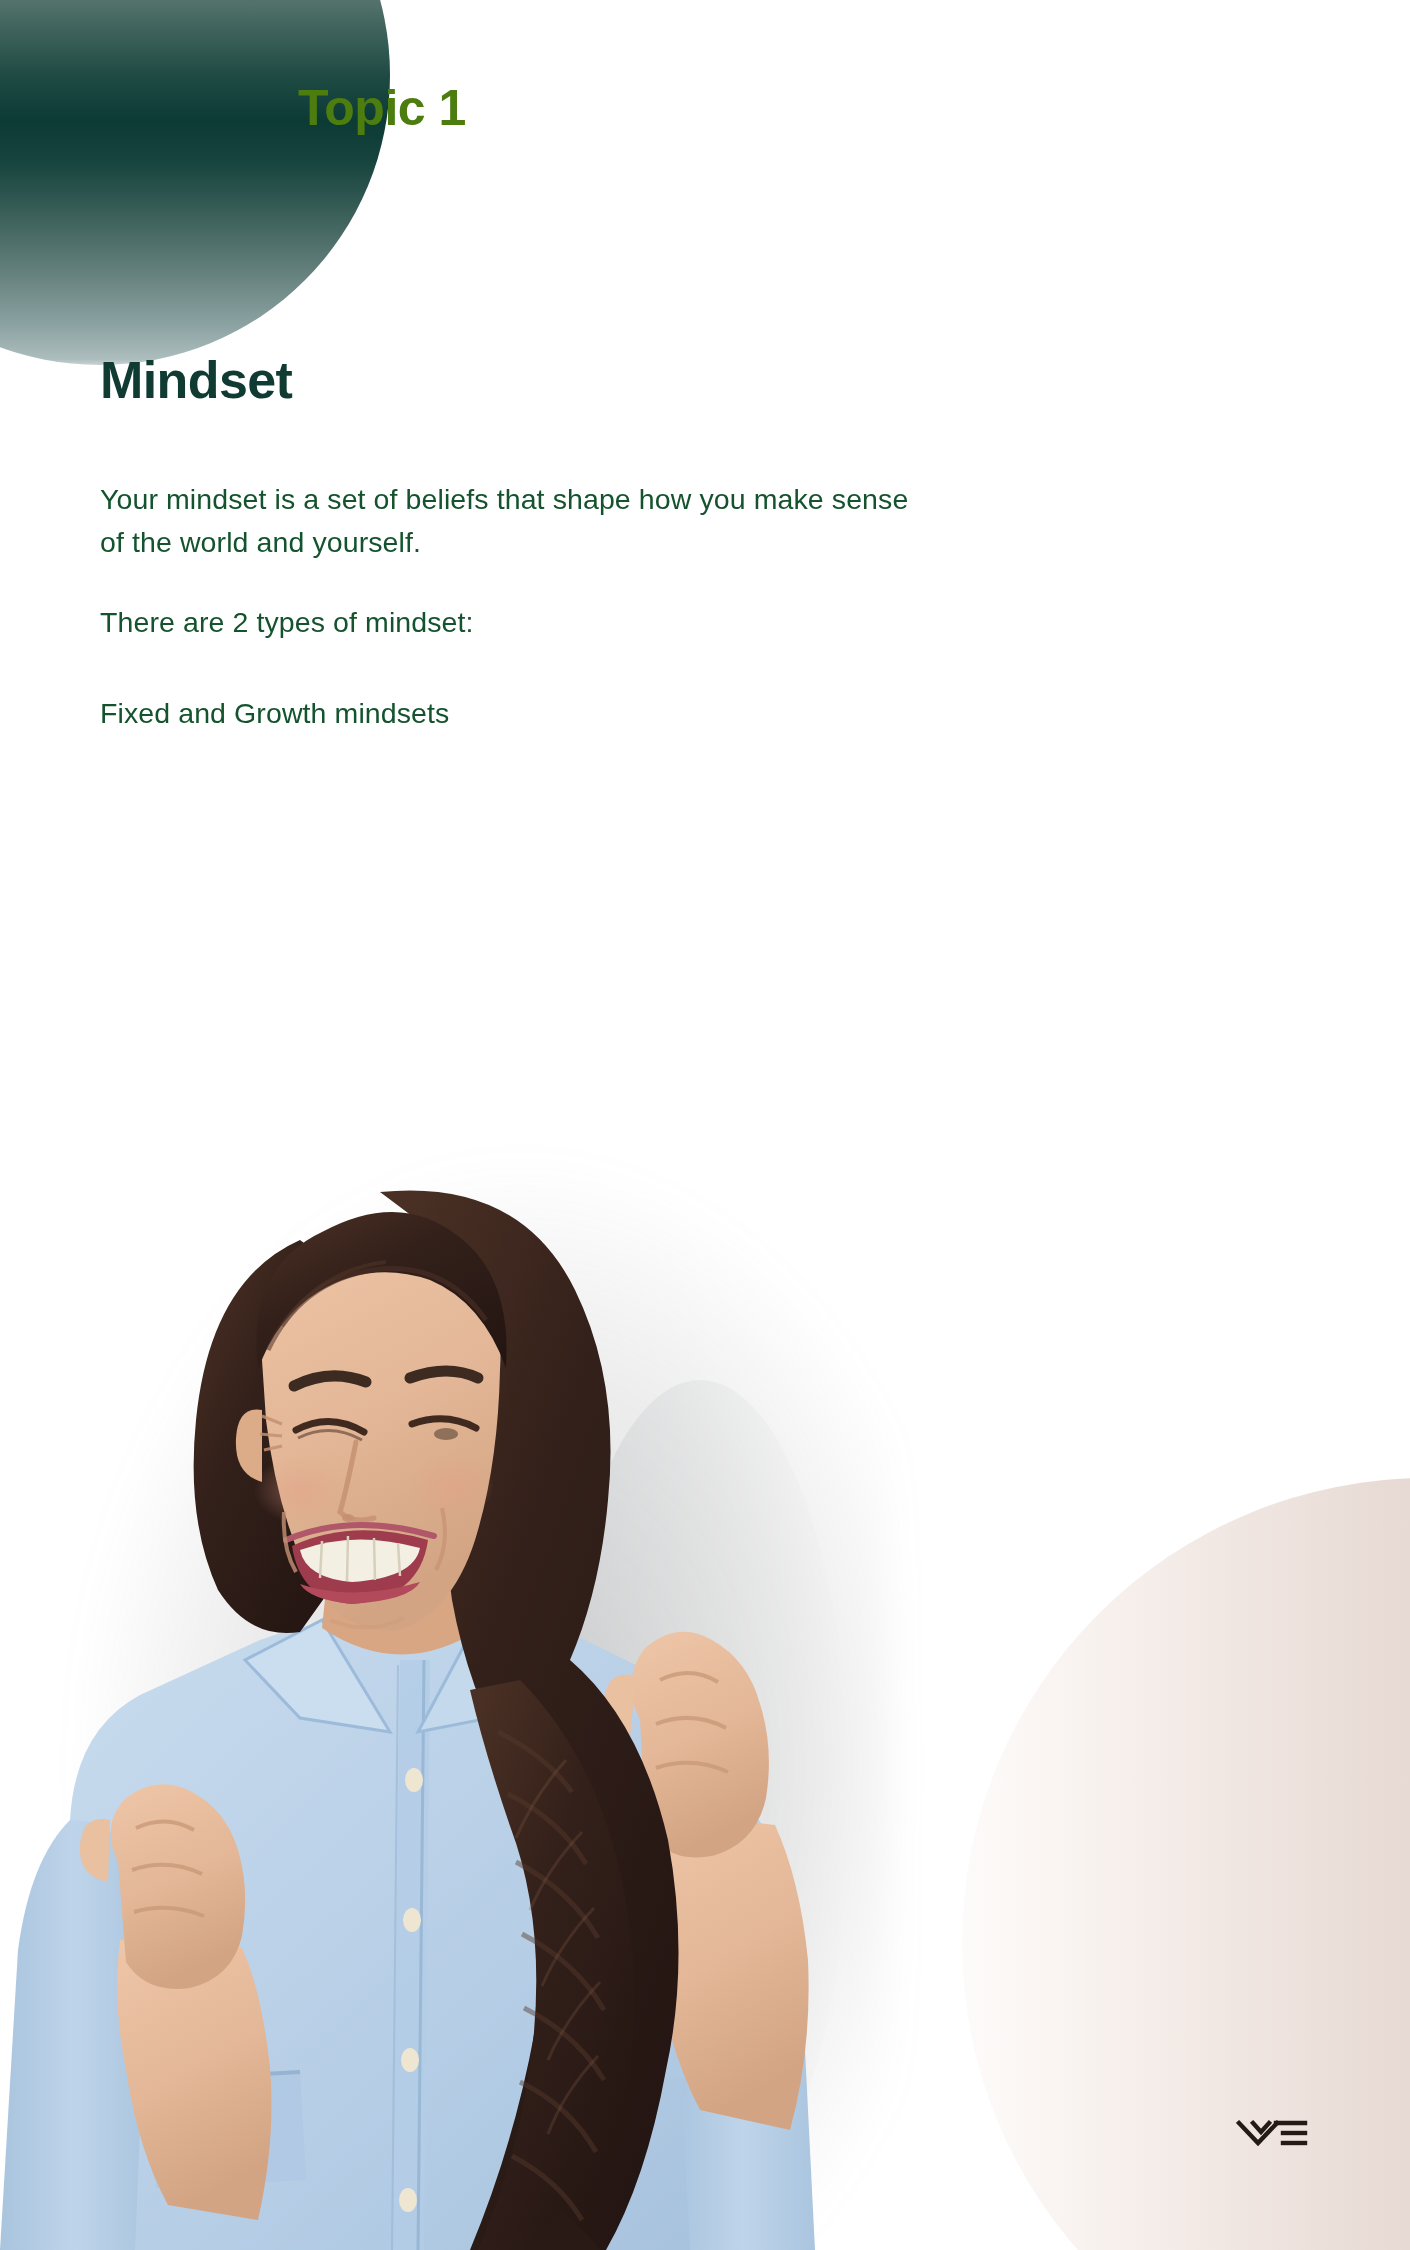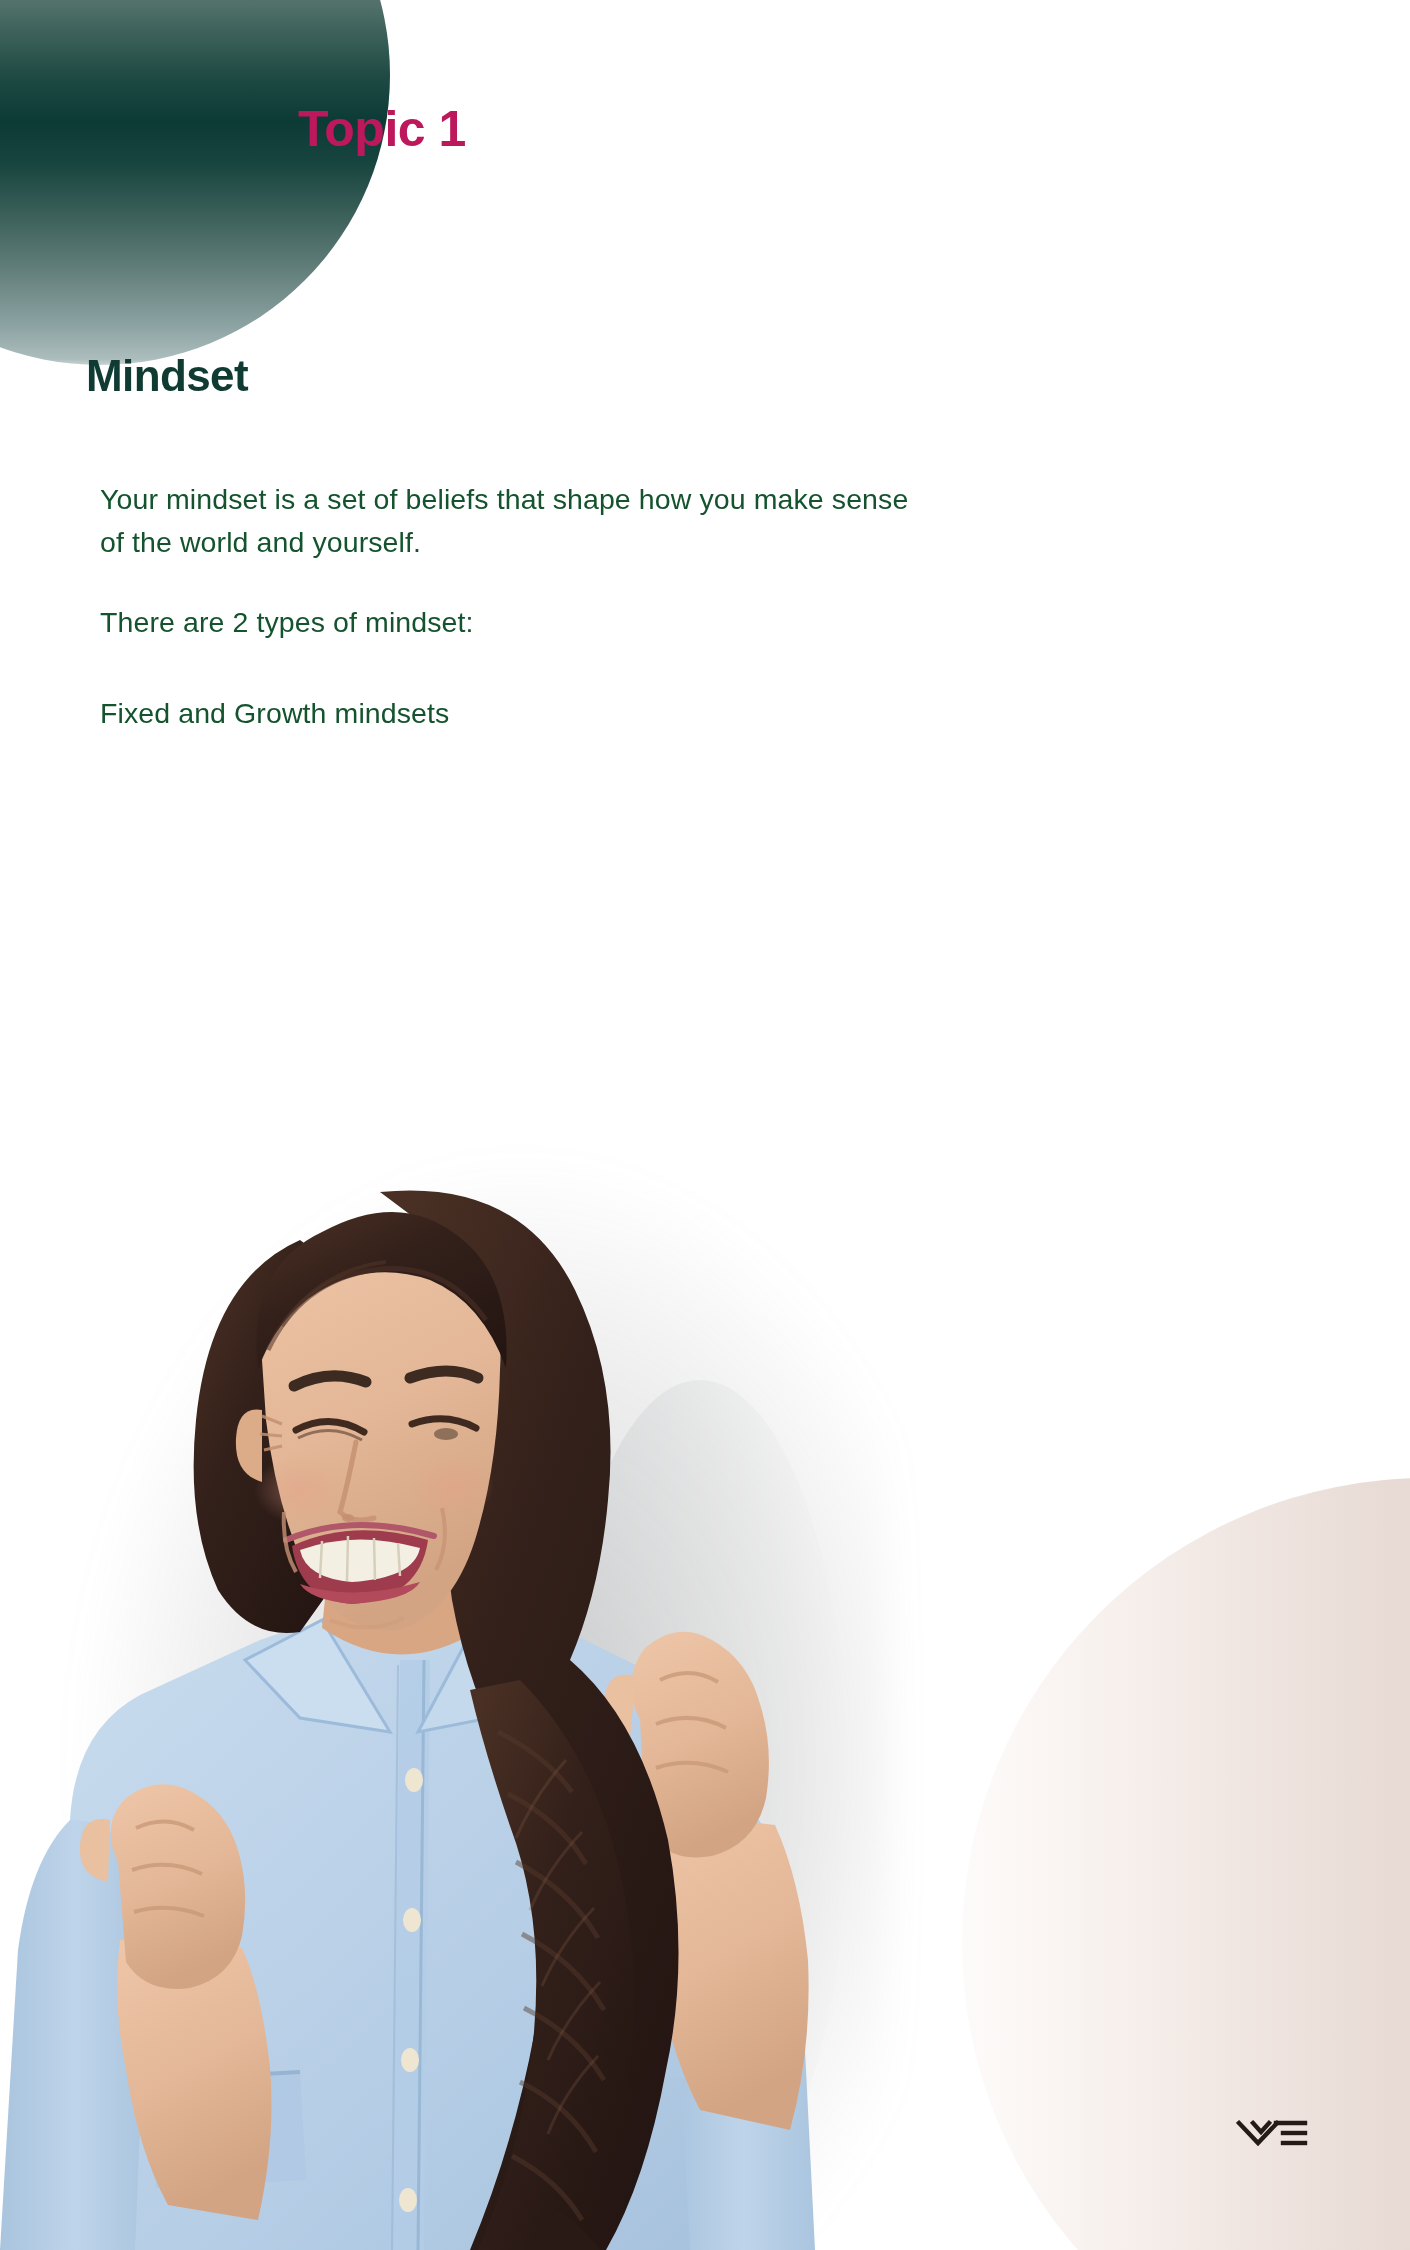--- a/index.html
+++ b/index.html
@@ -64,34 +64,34 @@
       #ded0c9 78%,
       #dccdc6 100%
     );
     pointer-events: none;
   }
 
   
   .topic-label {
     position: absolute;
     left: 298px;
-    top: 99px;
+    top: 78px;
     font-size: 50px;
     font-weight: 700;
     letter-spacing: -0.5px;
-    color: #be185d;
+    color: #4d7c0f;
     line-height: 1.2;
     white-space: nowrap;
   }
 
   .section-title {
     position: absolute;
-    left: 86px;
+    left: 100px;
     top: 340px;
-    font-size: 44px;
+    font-size: 52px;
     font-weight: 700;
     letter-spacing: -0.6px;
     color: #0f3b33;
     line-height: 1.15;
     margin-top: 11px;
   }
 
   .body-copy {
     position: absolute;
     left: 100px;

